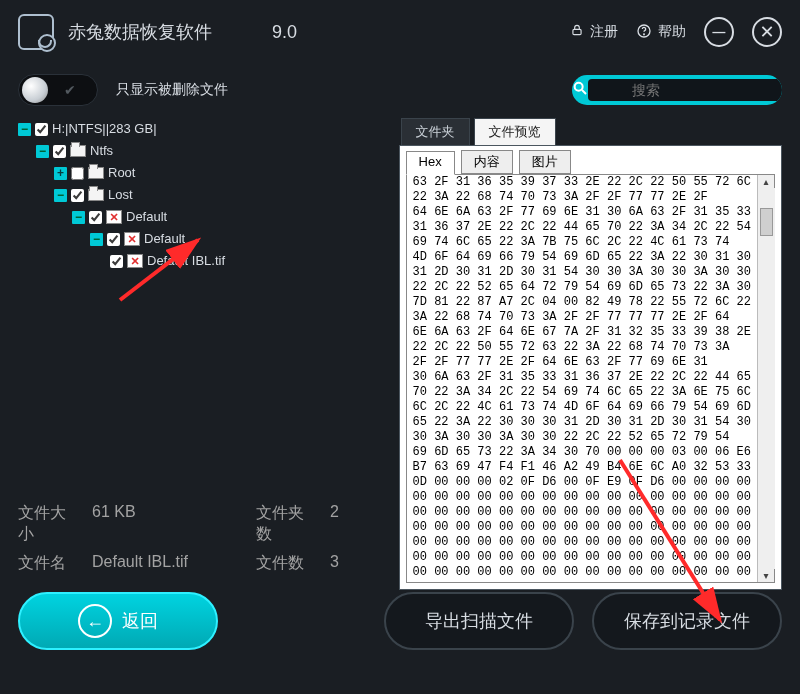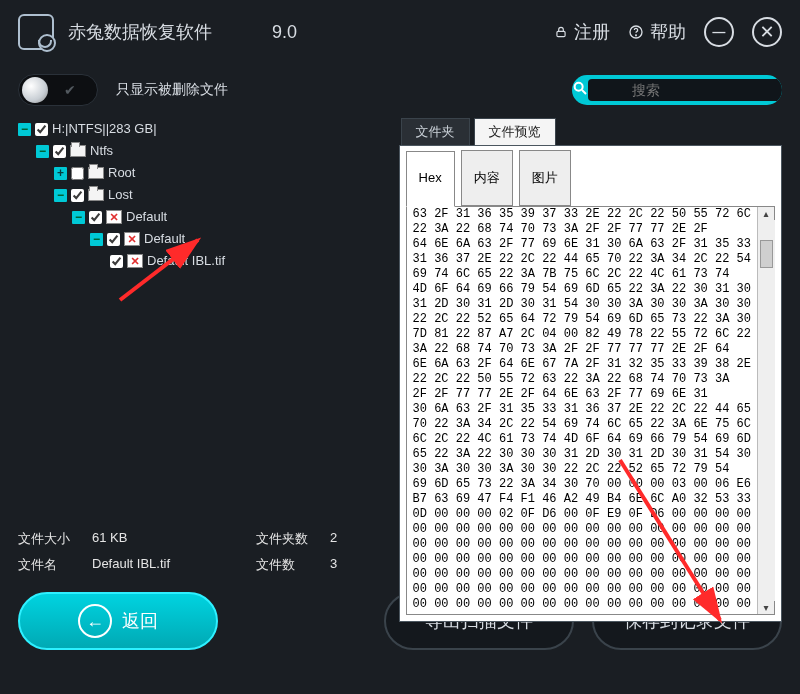--- a/index.html
+++ b/index.html
@@ -39,21 +39,21 @@
     position: absolute;
     right: 0px; bottom: 0px;
     width: 10px; height: 6px;
     border: 2px solid #aebfcf;
     border-top: none;
     border-radius: 0 0 8px 8px;
   }
   .app-title { margin-left: 14px; font-size: 18px; }
   .app-version { margin-left: 60px; font-size: 18px; }
   .header-right { margin-left: auto; display: flex; align-items: center; gap: 18px; }
-  .hdr-link { display: flex; align-items: center; gap: 6px; font-size: 18px; cursor: pointer; }
+  .hdr-link { display: flex; gap: 6px; font-size: 14px; cursor: pointer; }
   .circle-btn {
     width: 30px; height: 30px; border: 2px solid #d8dde3; border-radius: 50%;
     display: flex; align-items: center; justify-content: center;
     cursor: pointer; font-size: 18px; line-height: 1;
   }
 
   
   .toolbar {
     display: flex; align-items: center; padding: 10px 18px 12px; gap: 12px;
   }
@@ -108,42 +108,42 @@
     display: inline-block; position: relative;
   }
   .fld::before { content:""; position:absolute; top:-4px; left:0; width:7px; height:4px; background:#f4f4f4; border:1px solid #888; border-bottom:none;}
   .fx {
     width: 16px; height: 14px; background: #fff; border: 1px solid #888;
     display: inline-flex; align-items: center; justify-content: center;
     color: #e03030; font-size: 11px; font-weight: bold; line-height: 1;
   }
   .ind1{margin-left:18px}.ind2{margin-left:36px}.ind3{margin-left:54px}.ind4{margin-left:72px}.ind5{margin-left:92px}
 
-  .stats { margin-top: auto; font-size: 13px; color: #e5e5e5; }
+  .stats { margin-top: auto; font-size: 16px; color: #a3a3a3; }
   .stats-row { display: flex; gap: 14px; padding: 4px 0; }
   .stats-label { width: 60px; }
   .stats-val { width: 150px; }
 
   
   .right-pane { flex: 1; display: flex; flex-direction: column; }
   .tabs-outer { display: flex; gap: 4px; margin-left: 2px; }
   .tab {
     padding: 4px 14px; font-size: 13px; background: #2a2f35; color: #cbd2d9;
     border: 1px solid #3a434b; border-bottom: none; cursor: pointer;
   }
   .tab.active { background: #f5f5f5; color: #222; }
 
   .preview {
     background: #fff; color: #000; flex: 1;
     border: 1px solid #4b565f; display: flex; flex-direction: column;
     position: relative;
   }
   .tabs-inner { display: flex; padding: 4px 6px 0; gap: 6px; }
   .itab {
-    padding: 18px 12px; font-size: 13px; background: #eee; border: 1px solid #888;
+    padding: 2px 12px; font-size: 13px; background: #eee; border: 1px solid #888;
     cursor: pointer;
   }
   .itab.active { background: #fff; border-bottom-color: #fff; position: relative; top: 1px; }
   .hex-wrap {
     flex: 1; margin: 0 6px 6px; border: 1px solid #888;
     display: flex;
   }
   .hex-body {
     flex: 1;
     font-family: "Courier New", monospace;

